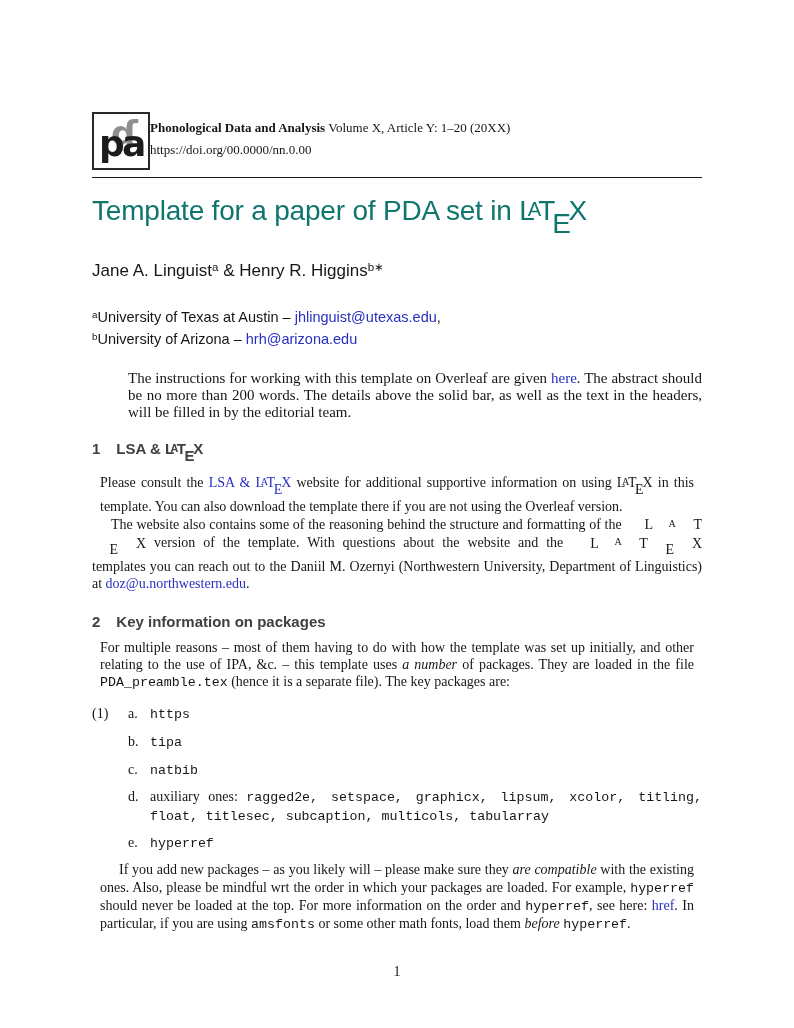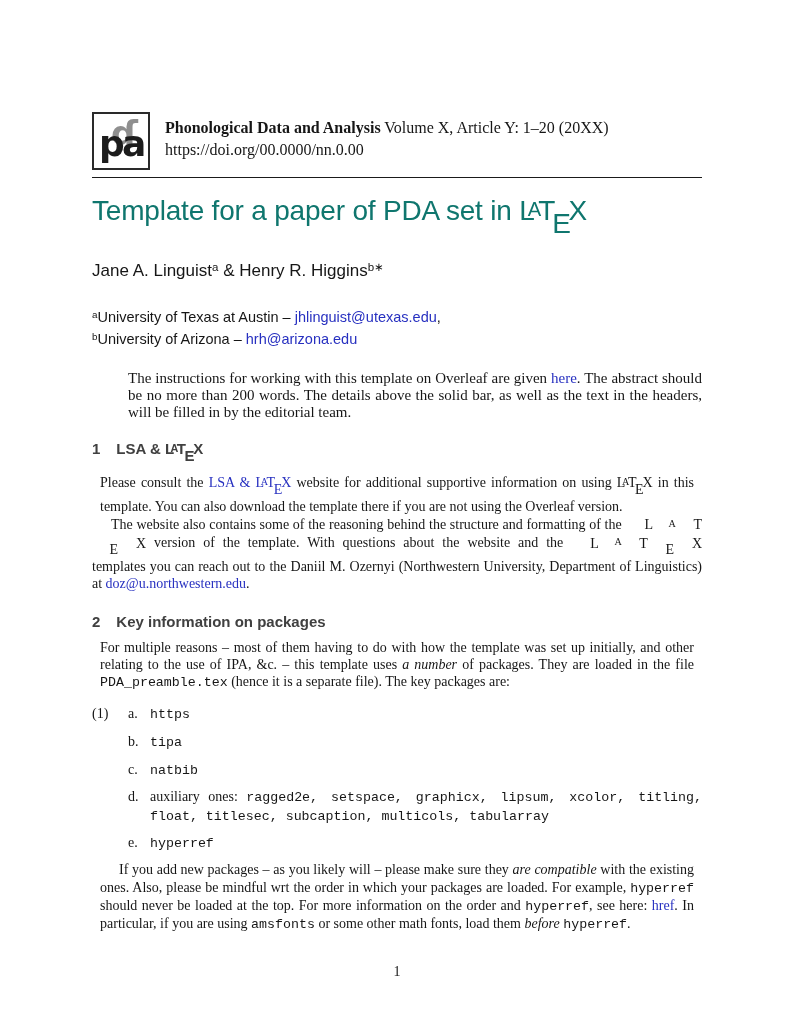--- a/index.html
+++ b/index.html
@@ -27,21 +27,21 @@
   .header{display:flex;align-items:flex-start;}
   .logo{
     position:relative;width:54px;height:54px;
     border:2px solid #2a2a2a;flex:0 0 auto;
     font-family:"DejaVu Sans",sans-serif;font-weight:bold;
   }
   .logo span{position:absolute;line-height:1;}
   .logo .lp{left:5px;top:12px;font-size:36px;color:#1c1c1c;z-index:2;}
   .logo .ld{left:17px;top:2px;font-size:34px;color:#8f8f8f;z-index:1;}
   .logo .la{left:28px;top:12px;font-size:36px;color:#1c1c1c;z-index:2;}
-  .hdrtext{margin-left:15px;padding-top:5px;font-size:16px;line-height:22px;}
+  .hdrtext{padding-top:5px;font-size:13px;line-height:22px;}
   .received{margin:9px 0 0;font-size:13.5px;line-height:17.5px;text-align:justify;}
   .rule{border:none;border-top:1.7px solid #1a1a1a;margin:7px 0 0;}
 
   
   .title{
     margin:14px 0 0;font-weight:400;
     font-family:"Liberation Sans","DejaVu Sans",sans-serif;
     font-size:28px;line-height:34px;letter-spacing:-0.2px;color:#0f766e;
   }
   .authors{margin:20px 0 0;font-family:"Liberation Sans","DejaVu Sans",sans-serif;font-size:17px;}

